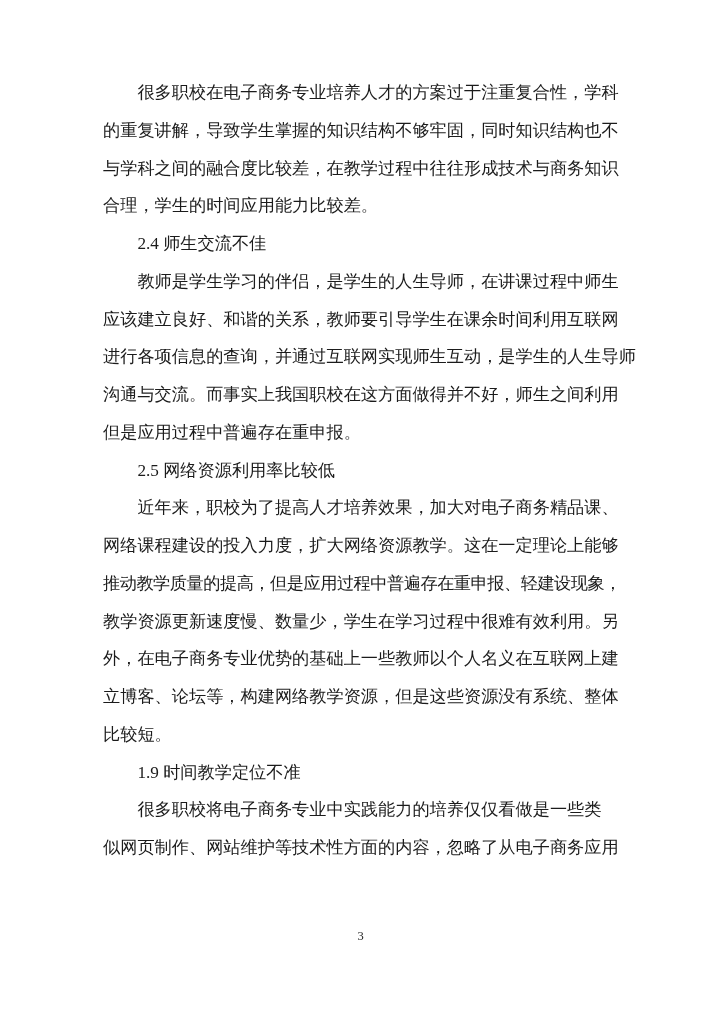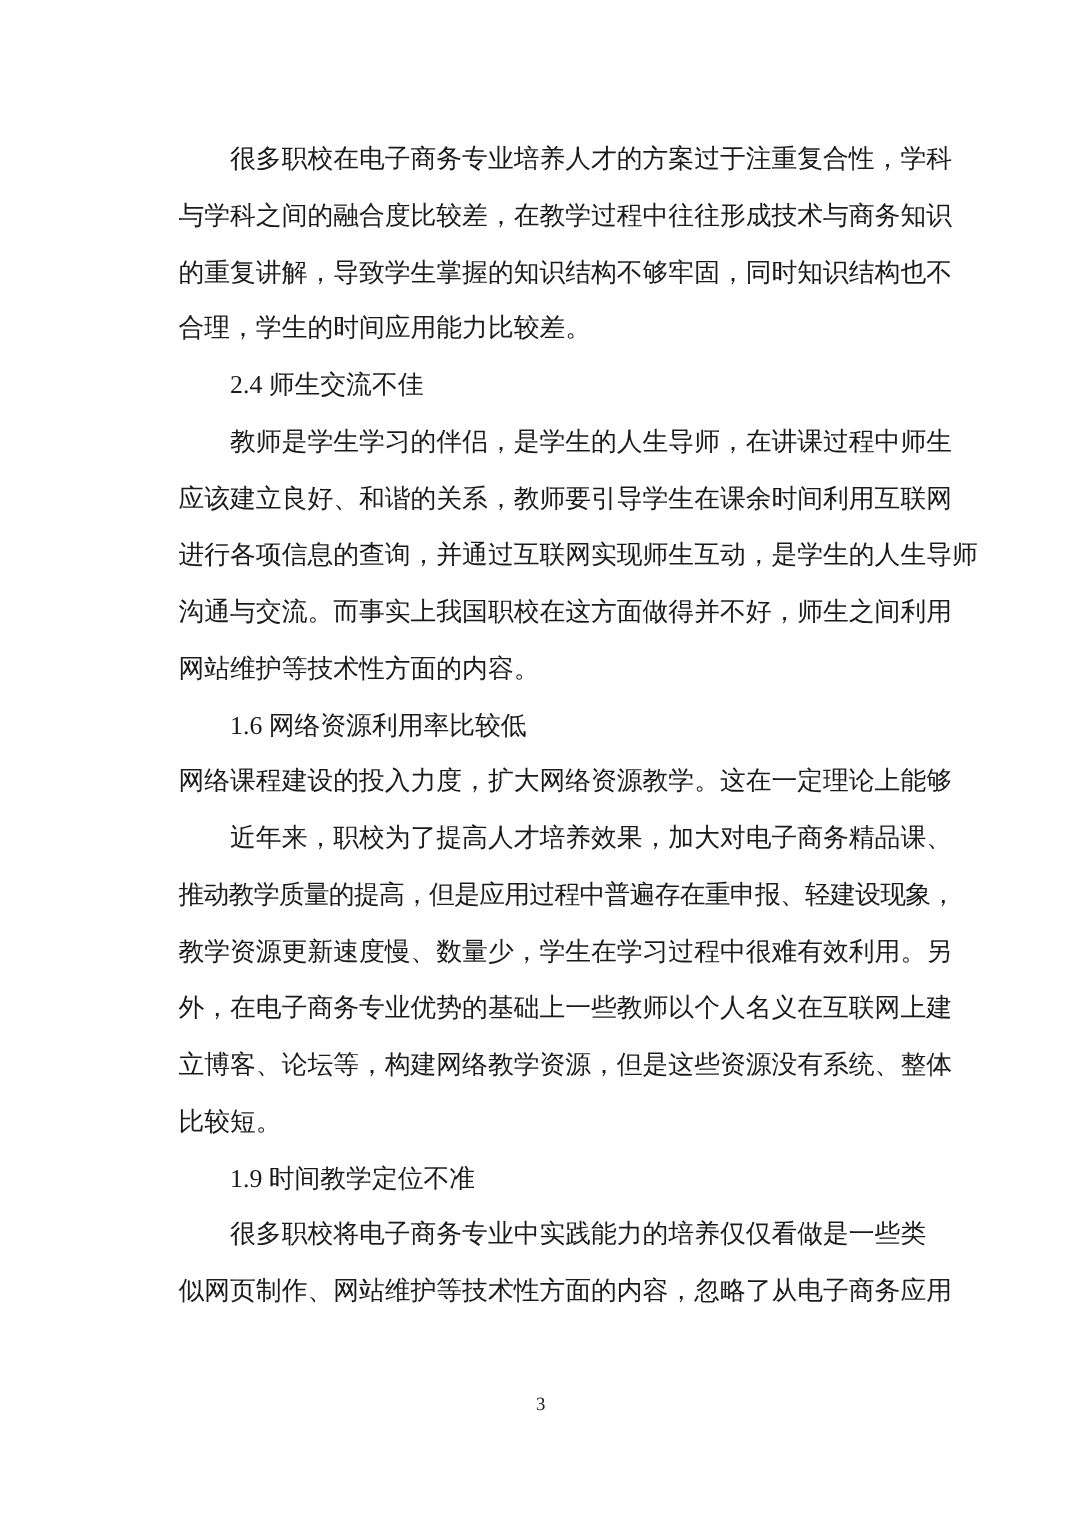--- a/index.html
+++ b/index.html
@@ -14,23 +14,22 @@
     position: relative;
     width: 721px;
     height: 1020px;
     background: #ffffff;
     font-family: "Liberation Serif", serif;
     color: #1b1b1b;
   }
   .content {
     position: absolute;
     left: 103px;
-    top: 87px;
+    top: 74px;
     width: 518px;
-    margin-left: 16px;
   }
   .line {
     font-size: 17.2px;
     line-height: 37.75px;
     height: 37.75px;
     white-space: pre;
     letter-spacing: 0;
     font-weight: 400;
   }
   .line.indent {
@@ -46,32 +45,32 @@
     line-height: 18px;
     color: #1b1b1b;
   }
 </style>
 </head>
 <body>
 
 <div class="page">
   <div class="content" id="document-body">
       <div class="line indent">很多职校在电子商务专业培养人才的方案过于注重复合性，学科</div>
+      <div class="line">的重复讲解，导致学生掌握的知识结构不够牢固，同时知识结构也不</div>
       <div class="line">与学科之间的融合度比较差，在教学过程中往往形成技术与商务知识</div>
-      <div class="line">的重复讲解，导致学生掌握的知识结构不够牢固，同时知识结构也不</div>
       <div class="line">合理，学生的时间应用能力比较差。</div>
       <div class="line indent">2.4 师生交流不佳</div>
       <div class="line indent">教师是学生学习的伴侣，是学生的人生导师，在讲课过程中师生</div>
       <div class="line">应该建立良好、和谐的关系，教师要引导学生在课余时间利用互联网</div>
       <div class="line">进行各项信息的查询，并通过互联网实现师生互动，是学生的人生导师</div>
       <div class="line">沟通与交流。而事实上我国职校在这方面做得并不好，师生之间利用</div>
-      <div class="line">网站维护等技术性方面的内容。</div>
-      <div class="line indent">1.6 网络资源利用率比较低</div>
+      <div class="line">但是应用过程中普遍存在重申报。</div>
+      <div class="line indent">2.5 网络资源利用率比较低</div>
+      <div class="line indent">近年来，职校为了提高人才培养效果，加大对电子商务精品课、</div>
       <div class="line">网络课程建设的投入力度，扩大网络资源教学。这在一定理论上能够</div>
-      <div class="line indent">近年来，职校为了提高人才培养效果，加大对电子商务精品课、</div>
       <div class="line" style="letter-spacing: -0.48px;">推动教学质量的提高，但是应用过程中普遍存在重申报、轻建设现象，</div>
       <div class="line">教学资源更新速度慢、数量少，学生在学习过程中很难有效利用。另</div>
       <div class="line">外，在电子商务专业优势的基础上一些教师以个人名义在互联网上建</div>
       <div class="line">立博客、论坛等，构建网络教学资源，但是这些资源没有系统、整体</div>
       <div class="line">比较短。</div>
       <div class="line indent">1.9 时间教学定位不准</div>
       <div class="line indent">很多职校将电子商务专业中实践能力的培养仅仅看做是一些类</div>
       <div class="line">似网页制作、网站维护等技术性方面的内容，忽略了从电子商务应用</div>
     </div>
   <div class="page-number">3</div>

